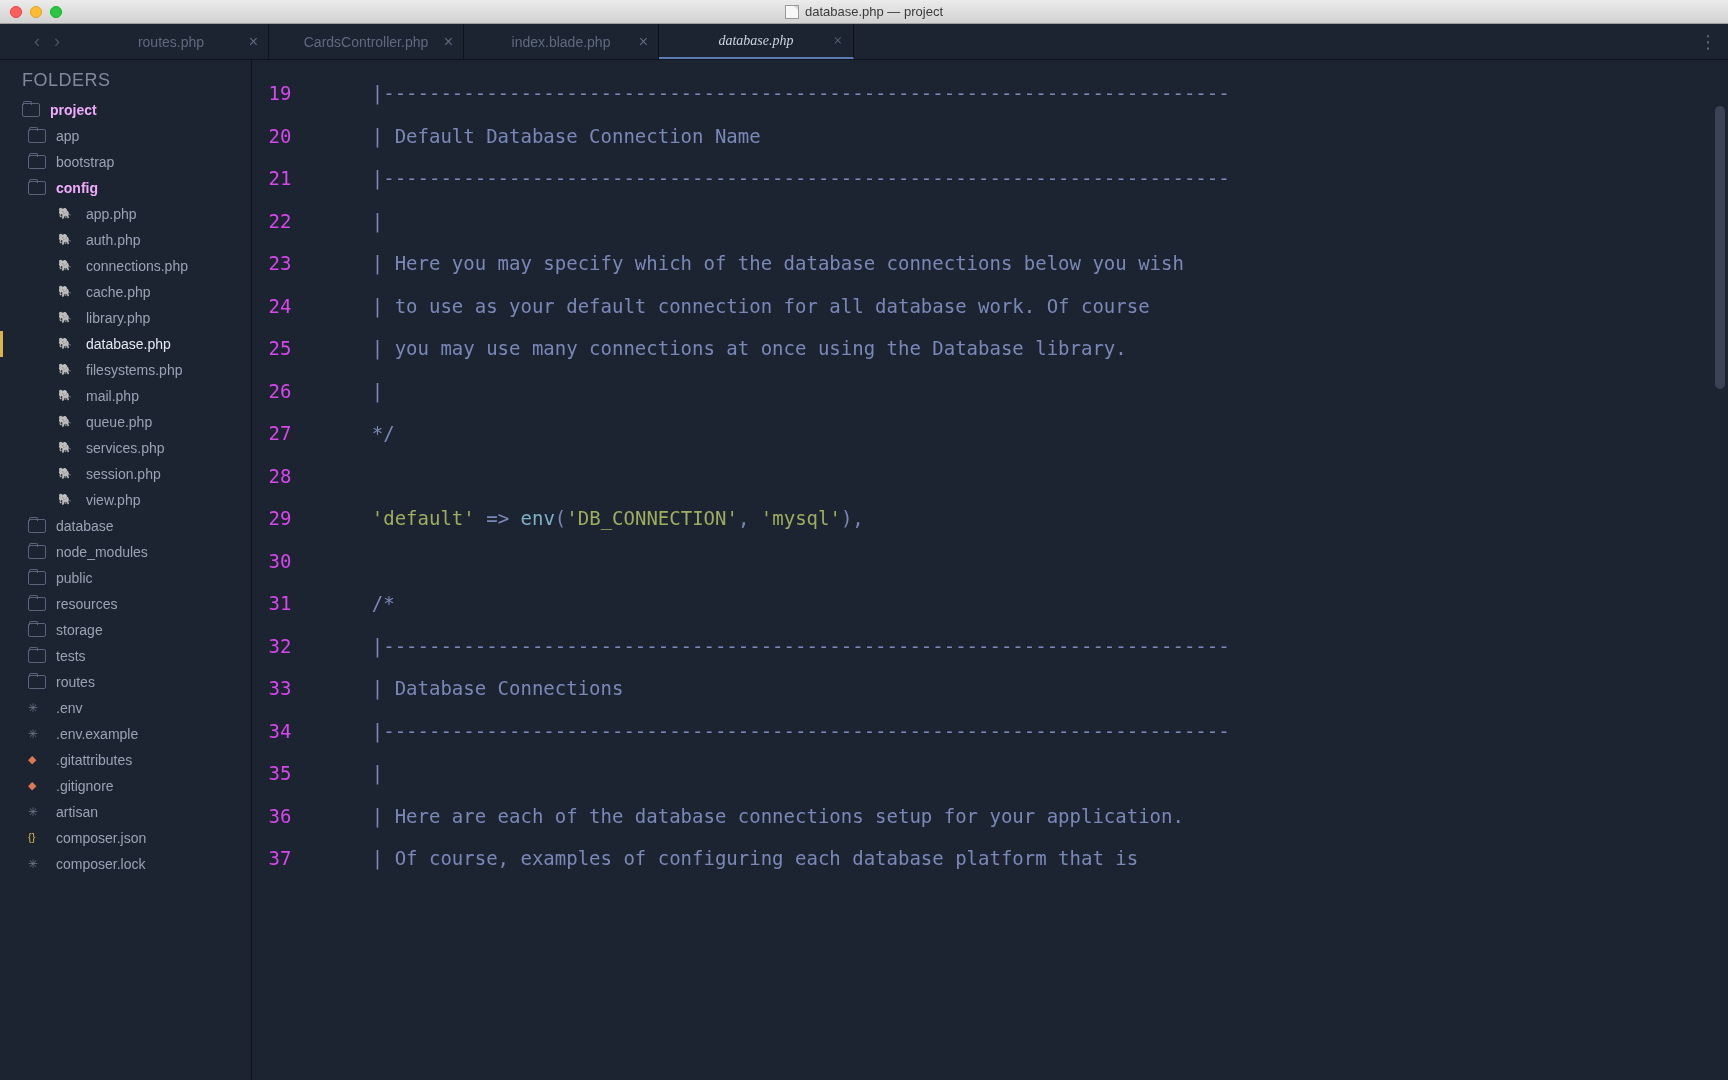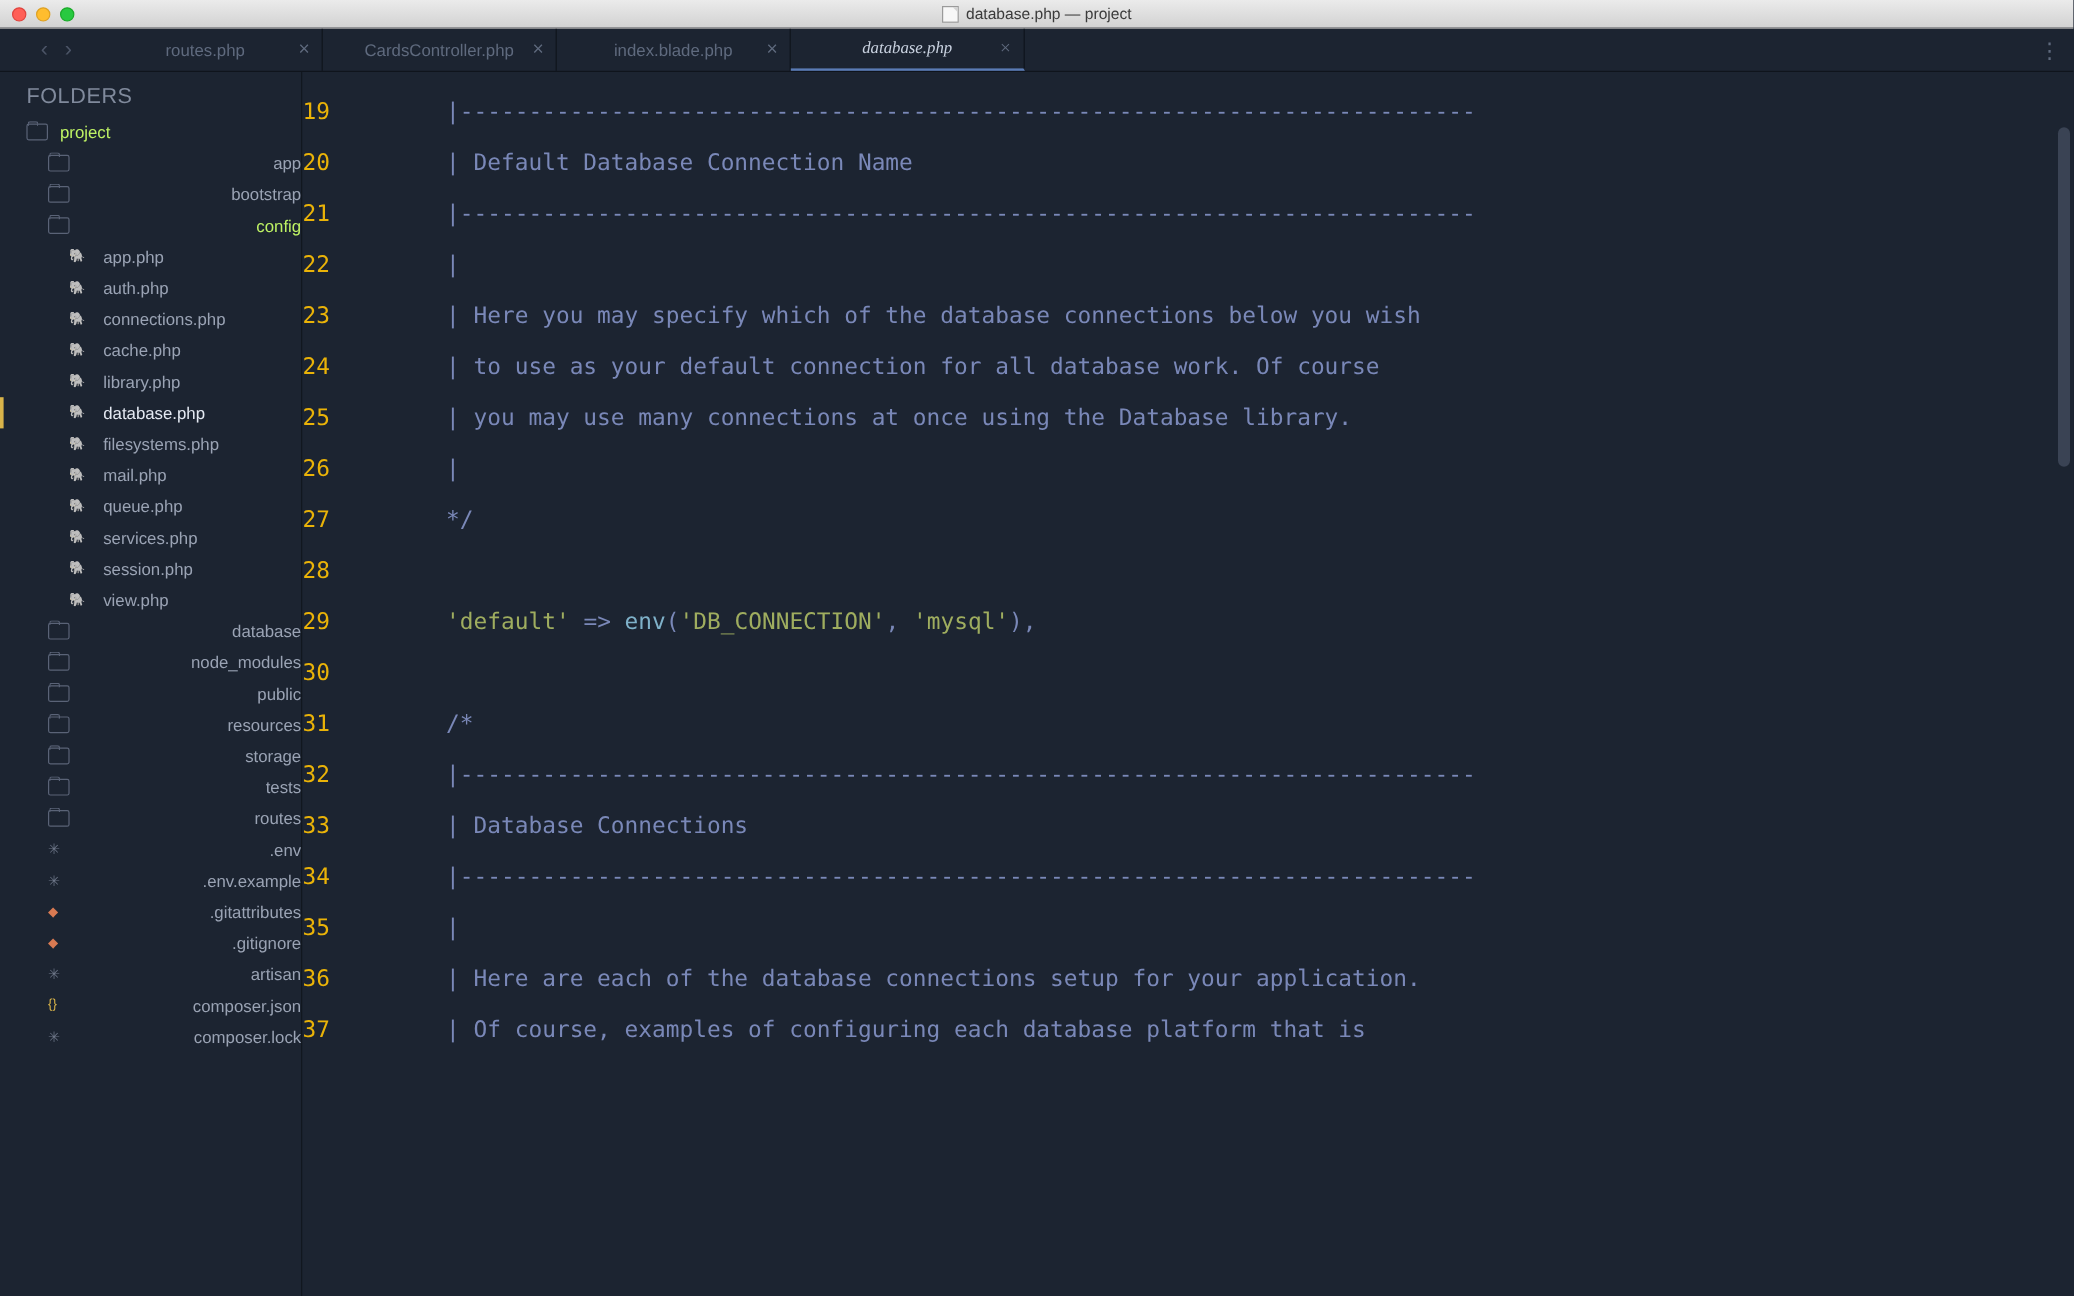--- a/index.html
+++ b/index.html
@@ -49,32 +49,32 @@
   .tree { }
   .row { display:flex; align-items:center; height:26px; padding-left: 22px; cursor:pointer; }
   .row .icon { width:18px; height:14px; margin-right:10px; display:inline-block; }
   .folder-icon { border:1px solid #5a6377; border-radius:2px; position:relative; background:#1c2431;}
   .folder-icon::before{content:"";position:absolute;top:-3px;left:0;width:7px;height:3px;border:1px solid #5a6377;border-bottom:none;border-radius:2px 2px 0 0;}
   .file-php { color:#9a85bf; font-size:11px;}
   .file-generic { color:#6d7688; font-size:12px;}
   .file-git { color:#d97a52; font-size:11px;}
   .file-json { color:#d9b44a; font-size:11px;}
   .row.depth0 { padding-left: 22px; }
-  .row.depth1 { padding-left: 40px; justify-content: space-between; }
+  .row.depth1 { padding-left: 28px; }
   .row.depth2 { padding-left: 58px; }
   .row.active { background:transparent; }
   .row.active .label { color:#e4e9f2; }
   .marker { position:absolute; left:0; width:3px; height:26px; background:#d9b44a;}
   .row-wrap { position:relative; }
-  .bold { font-weight:400; color:#bef264;}
+  .bold { font-weight:700; color:#f0abfc;}
   .label { white-space:nowrap; }
 
   
   .editor { flex:1; display:flex; background:#1c2431; font-family: "Menlo","Consolas",monospace; font-size: 19px; position:relative;}
-  .gutter { width: 70px; text-align:left; color:#eab308; padding: 12px 14px 0 0; user-select:none; line-height: 42.5px; font-size:19px;}
+  .gutter { width: 70px; text-align:center; color:#d946ef; padding: 12px 14px 0 0; user-select:none; line-height: 42.5px; font-size:19px;}
   .code  { flex:1; padding: 12px 0 0 4px; color:#7a88b8; line-height: 42.5px; white-space:pre; overflow:hidden;}
   .code .str { color:#9fad5f; }
   .code .fn  { color:#7fb1c9; }
   .code .cm  { color:#7a88b8; }
 
   .scrollbar { position:absolute; right:3px; top:6px; width:10px; bottom:6px; }
   .scroll-track { position:absolute; top:0; bottom:0; left:0; right:0; }
   .scroll-thumb { position:absolute; left:0; right:0; background:#3a4354; border-radius:5px; }
 </style>
 </head>

